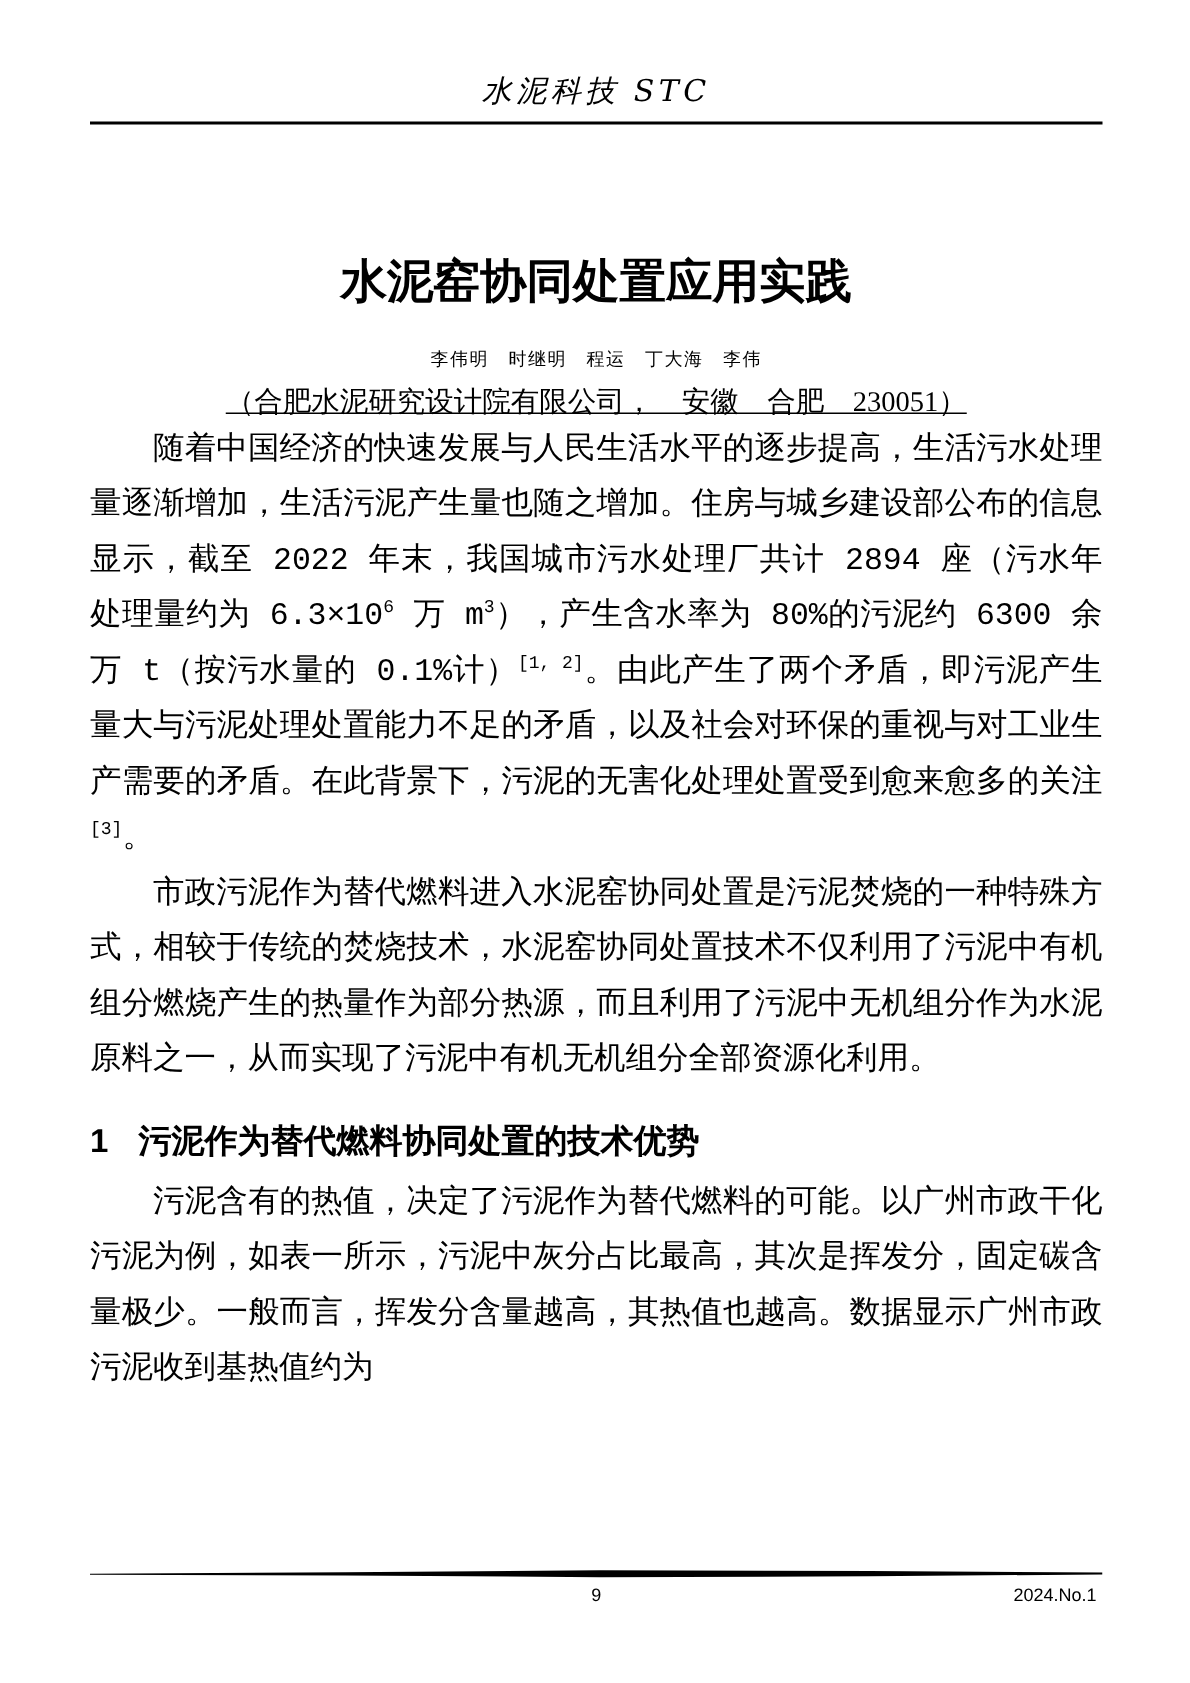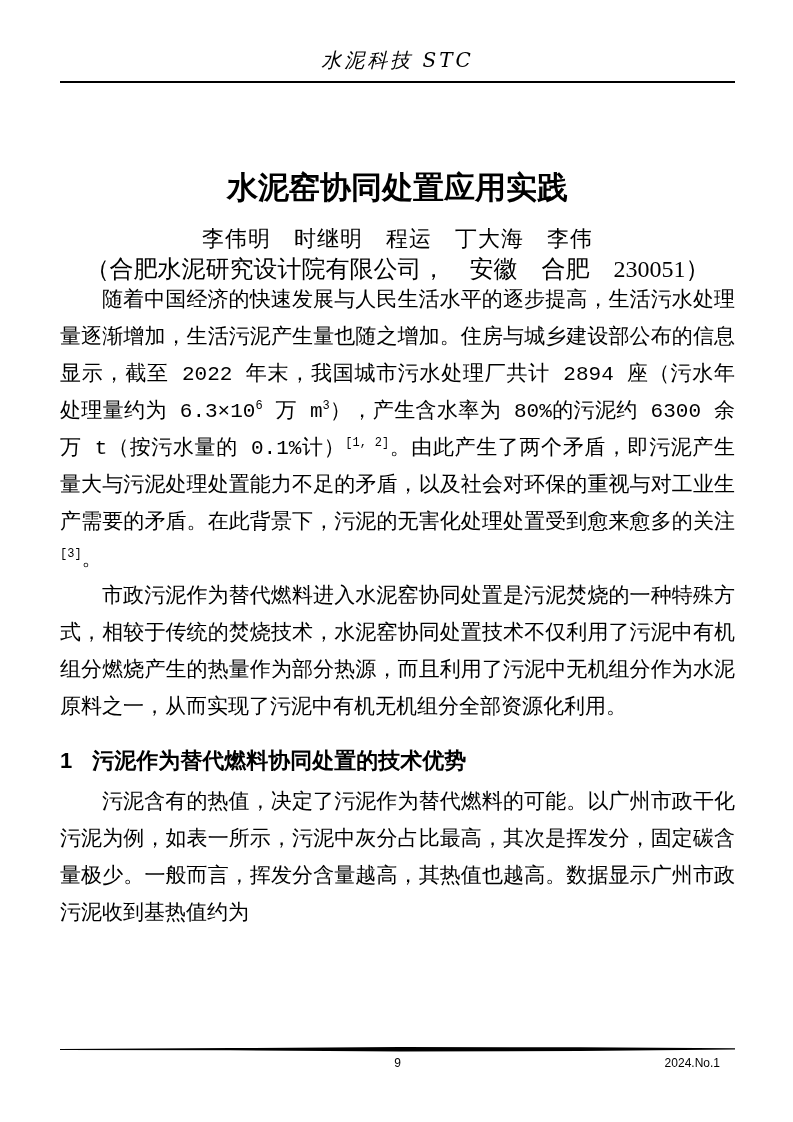--- a/index.html
+++ b/index.html
@@ -34,29 +34,30 @@
     margin: 40px 0 0 0;
     text-align: center;
     font-family: "Liberation Sans", "DejaVu Sans", sans-serif;
     font-weight: 700;
     font-size: 31px;
     line-height: 43px;
   }
   .authors {
     margin: 18px 0 0 0;
     text-align: center;
-    font-size: 22px;
+    font-size: 12px;
     line-height: 24px;
     letter-spacing: 1px;
   }
   .affiliation {
     margin: 5px 0 0 0;
     text-align: center;
-    font-size: 24px;
+    font-size: 19px;
     line-height: 26px;
+    text-decoration: underline;
   }
   
   .section-heading {
     margin: 20px 0 8px 0;
     font-family: "Liberation Sans", "DejaVu Sans", sans-serif;
     font-weight: 700;
     font-size: 22px;
     line-height: 30px;
   }
   .section-heading .sec-num { margin-right: 20px; }
@@ -90,21 +91,21 @@
     font-size: 12px;
     line-height: 18px;
   }
   .page-number {
     position: absolute;
     left: 0; right: 0;
     text-align: center;
   }
   .issue-label {
     position: absolute;
-    right: 15px;
+    right: 4px;
   }
 </style>
 </head>
 <body>
 
 <div class="page">
 
   <div>
     <div class="journal-title">水泥科技 STC</div>
     <div class="header-rule"></div>

